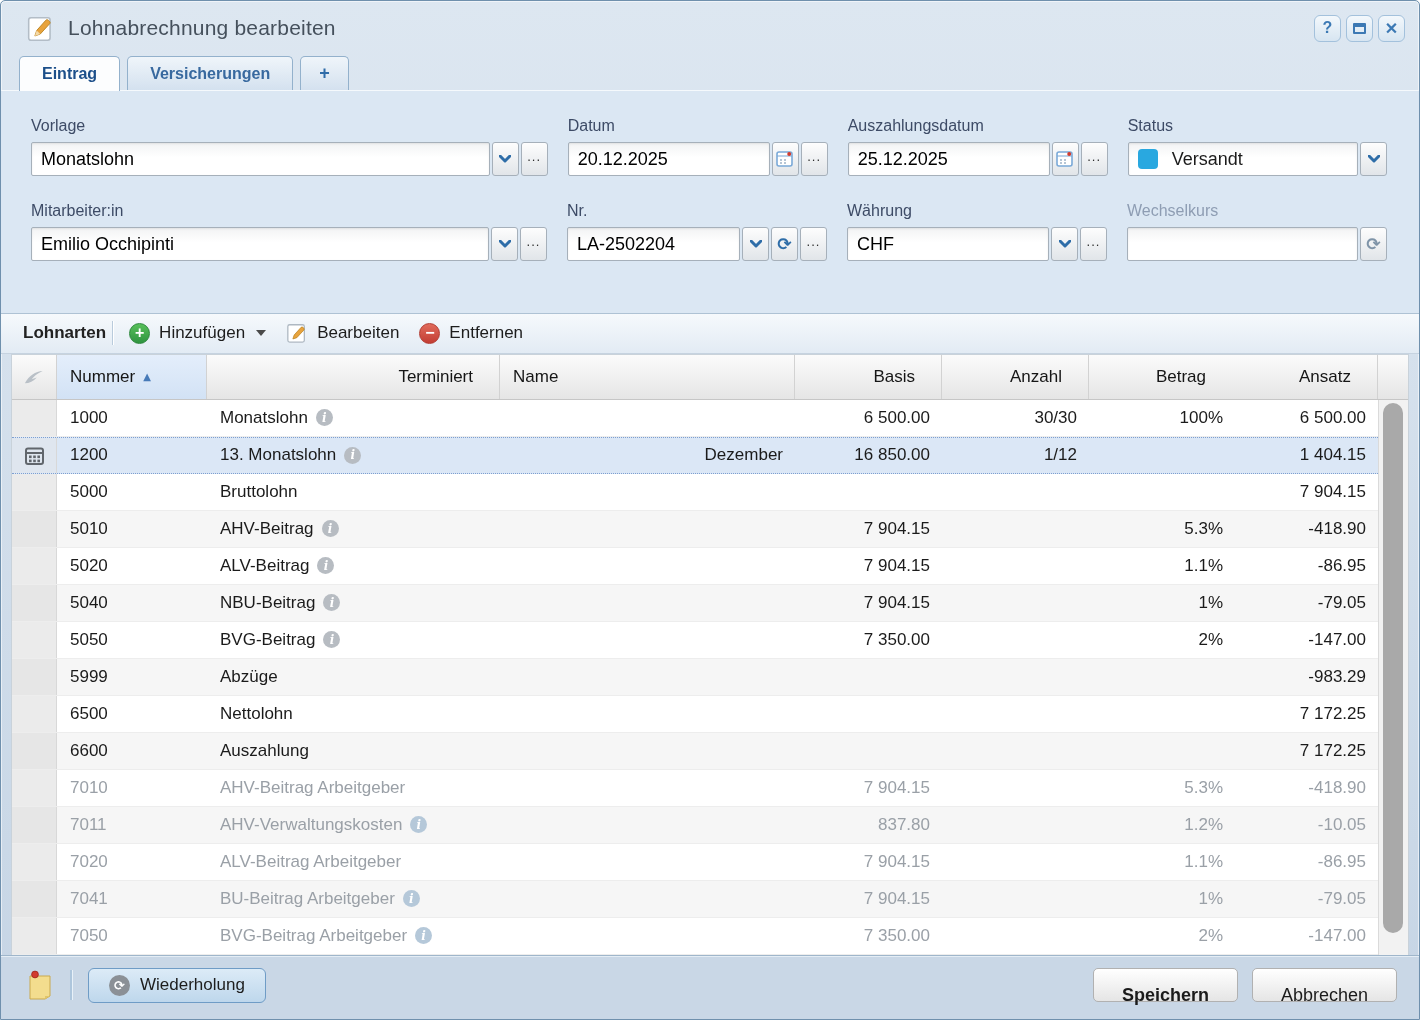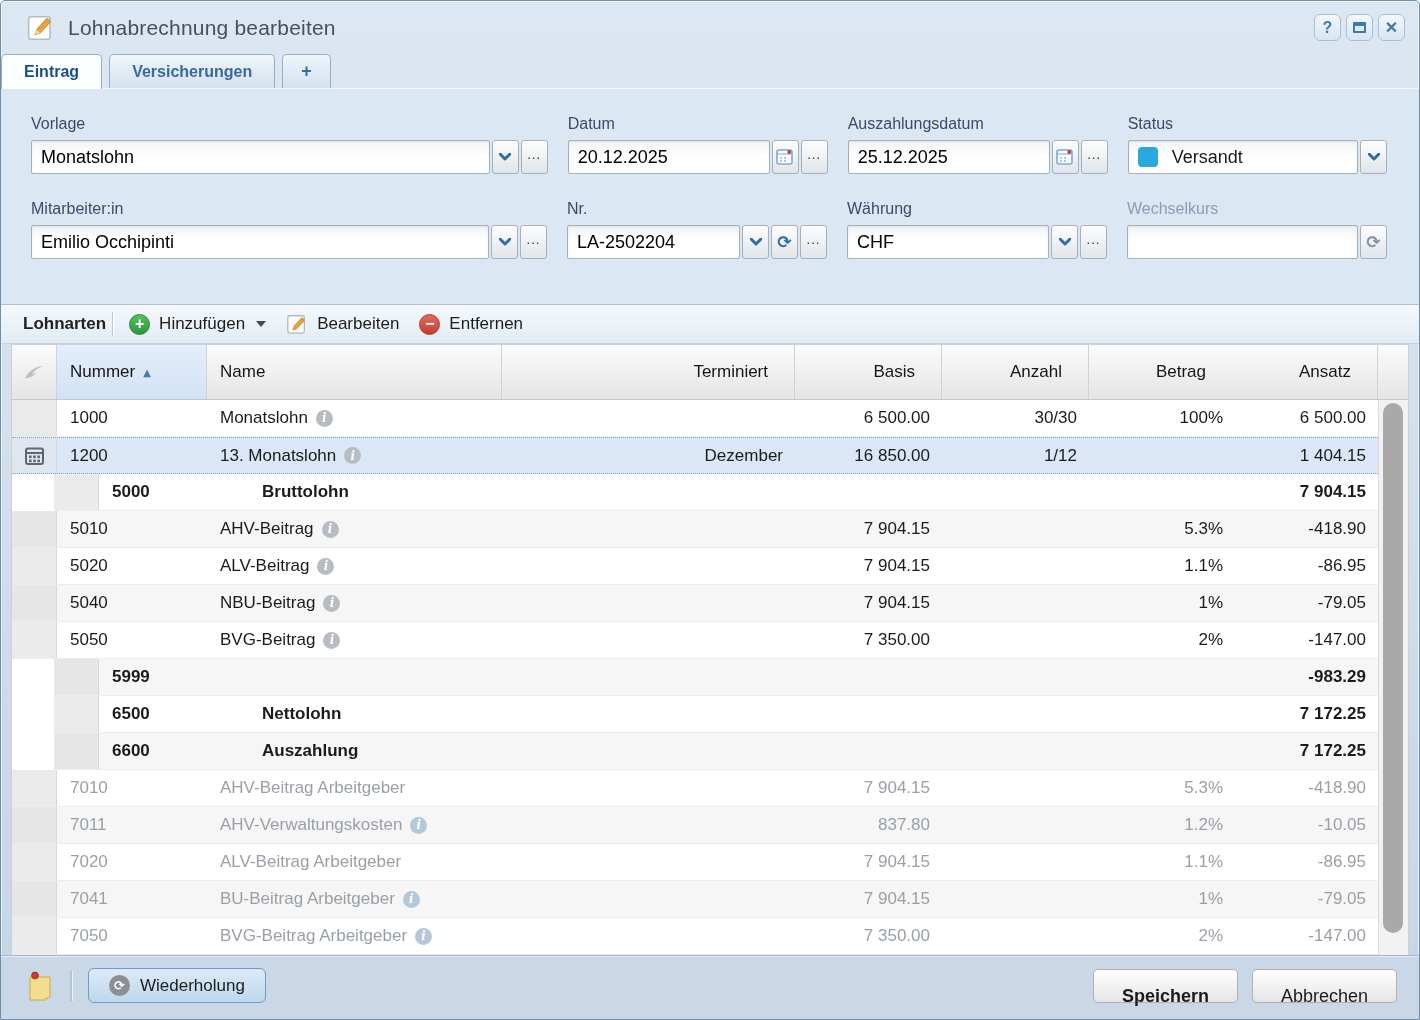--- a/index.html
+++ b/index.html
@@ -22,21 +22,21 @@
   .win-btn {
     width:27px; height:27px; border-radius:6px;
     border:1px solid #a3c1dc;
     background:linear-gradient(#f3f8fc,#d7e5f1);
     color:#3c79b4; font-weight:bold; font-size:16px;
     display:flex; align-items:center; justify-content:center; cursor:pointer;
     font-family:"Liberation Sans", sans-serif;
   }
   .maxbox { width:13px; height:11px; border:2px solid #3c79b4; border-top-width:4px; border-radius:1px; }
   
-  .tabs { display:flex; align-items:flex-end; height:35px; }
+  .tabs { display:flex; padding-left:18px; align-items:flex-end; height:35px; }
   .tab {
     height:34px; padding:0 22px; display:flex; align-items:center; justify-content:center;
     font-size:16px; font-weight:bold; color:#38699f;
     background:linear-gradient(#eff5fa,#d4e1ef);
     border:1px solid #93b1cc; border-bottom:none;
     border-radius:5px 5px 0 0; margin-right:7px; cursor:pointer;
   }
   .tab.active {
     background:#fcfdfe; color:#1c4f8a; height:35px; z-index:2; margin-bottom:-1px;
   }
@@ -93,42 +93,42 @@
   .circle-ic {
     width:21px; height:21px; border-radius:50%; color:#fff; font-weight:bold; font-size:16px;
     display:flex; align-items:center; justify-content:center; line-height:1;
   }
   .ic-add { background:linear-gradient(#58c05a,#2f9440); border:1px solid #2b873a; }
   .ic-del { background:linear-gradient(#e06b5c,#c33d33); border:1px solid #b23a30; }
   .caret-down { width:0; height:0; border-left:5px solid transparent; border-right:5px solid transparent; border-top:6px solid #4a4a4a; margin-left:2px; }
   .pencil-ic { width:22px; height:22px; }
   
   .table-wrap { flex:1; display:flex; flex-direction:column; margin:0 10px; background:#fff; border:1px solid #c9d2da; border-bottom:none; }
-  .thead { display:flex; height:55px; background:linear-gradient(#fbfbfb,#e5e5e5); border-bottom:1px solid #c6c6c6; flex:0 0 auto;align-items:center; }
+  .thead { display:flex; height:45px; background:linear-gradient(#fbfbfb,#e5e5e5); border-bottom:1px solid #c6c6c6; flex:0 0 auto;align-items:center; }
   .hcell {
     display:flex; align-items:center; font-size:17px; color:#161616;
     border-right:1px solid #d2d2d2; height:100%; cursor:pointer;
   }
   .hcell.num { justify-content:flex-end; padding-right:26px; }
   .hcell.sorted { background:linear-gradient(#e4eefb,#d2e2f5); }
   .sort-arrow { font-size:10px; color:#477ab8; margin-left:8px; font-family:"DejaVu Sans", sans-serif; }
   .corner { width:30px; flex:0 0 auto; border-right:none; border-left:1px solid #c9c9c9; background:linear-gradient(#fbfbfb,#e5e5e5); }
   .c-gutter { width:45px; flex:0 0 auto; display:flex; align-items:center; justify-content:center; }
   .c-nummer { width:150px; flex:0 0 auto; padding-left:13px; }
   .c-name { width:295px; flex:0 0 auto; padding-left:13px; }
   .c-term { width:293px; flex:0 0 auto; }
   .c-basis { width:147px; flex:0 0 auto; }
   .c-anzahl { width:147px; flex:0 0 auto; }
   .c-ansatz { width:146px; flex:0 0 auto; }
   .c-betrag { flex:1; }
   .tbody-wrap { flex:1; display:flex; overflow:hidden; }
   .tbody { flex:1; overflow:hidden; }
   .trow { display:flex; height:37px; border-bottom:1px solid #ededed; background:#fff; cursor:pointer; }
   .trow.alt { background:#f6f6f6; }
-  .trow.bold { font-weight:bold;margin-left:42px; }
+  .trow.bold { font-weight:normal; }
   .trow.muted { color:#9aa0a7; }
   .cell { display:flex; align-items:center; font-size:17px; height:100%; }
   .cell.num { justify-content:flex-end; padding-right:12px; }
   .gutter-cell { width:45px; flex:0 0 auto; background:#ebebeb; border-right:1px solid #d8d8d8; display:flex; align-items:center; justify-content:center; }
   .trow.alt .gutter-cell { background:#e6e6e6; }
   .trow.selected { background:#dbe7f6; border-top:1px dotted #7e9fd0; border-bottom:1px dotted #7e9fd0; }
   .trow.selected .gutter-cell { background:#dfe6ef; }
   .info {
     width:17px; height:17px; border-radius:50%; background:#b7bcc2; color:#fff;
     font-size:12px; font-weight:bold; font-style:italic;
@@ -352,25 +352,25 @@
     <div class="thead">
       <div class="hcell c-gutter">
         <svg width="20" height="18" viewBox="0 0 22 18">
             <path d="M1 16 C5 8 13 2.5 20.5 2.5 C14.5 5.5 10.5 8.5 8.5 11.5 L14 9.5 C10.5 13.5 6 15.8 1 16 Z" fill="#b9c0c7"></path>
           </svg>
       </div>
       <div class="hcell c-nummer sorted">
         <span>Nummer</span>
         <span class="sort-arrow">▲</span>
       </div>
+      <div class="hcell c-term num">
+          <span>Terminiert</span>
+        </div>
       <div class="hcell c-name">
           <span>Name</span>
-        </div>
-      <div class="hcell c-term num">
-          <span>Terminiert</span>
         </div>
       <div class="hcell c-basis num">
           <span>Basis</span>
         </div>
       <div class="hcell c-anzahl num">
           <span>Anzahl</span>
         </div>
       <div class="hcell c-betrag num" style="border-right:none;">
           <span>Betrag</span>
         </div>
@@ -563,20 +563,23 @@
               <span>2%</span>
             </div>
             <div class="cell c-betrag num">
               <span>-147.00</span>
             </div>
           </div>
           <div class="trow alt bold">
             <div class="gutter-cell"></div>
             <div class="cell c-nummer">
               <span>5999</span>
+            </div>
+            <div class="cell c-name">
+              <span>Abzüge</span>
             </div>
             <div class="cell c-term num">
               <span></span>
             </div>
             <div class="cell c-basis num">
               <span></span>
             </div>
             <div class="cell c-anzahl num">
               <span></span>
             </div>

